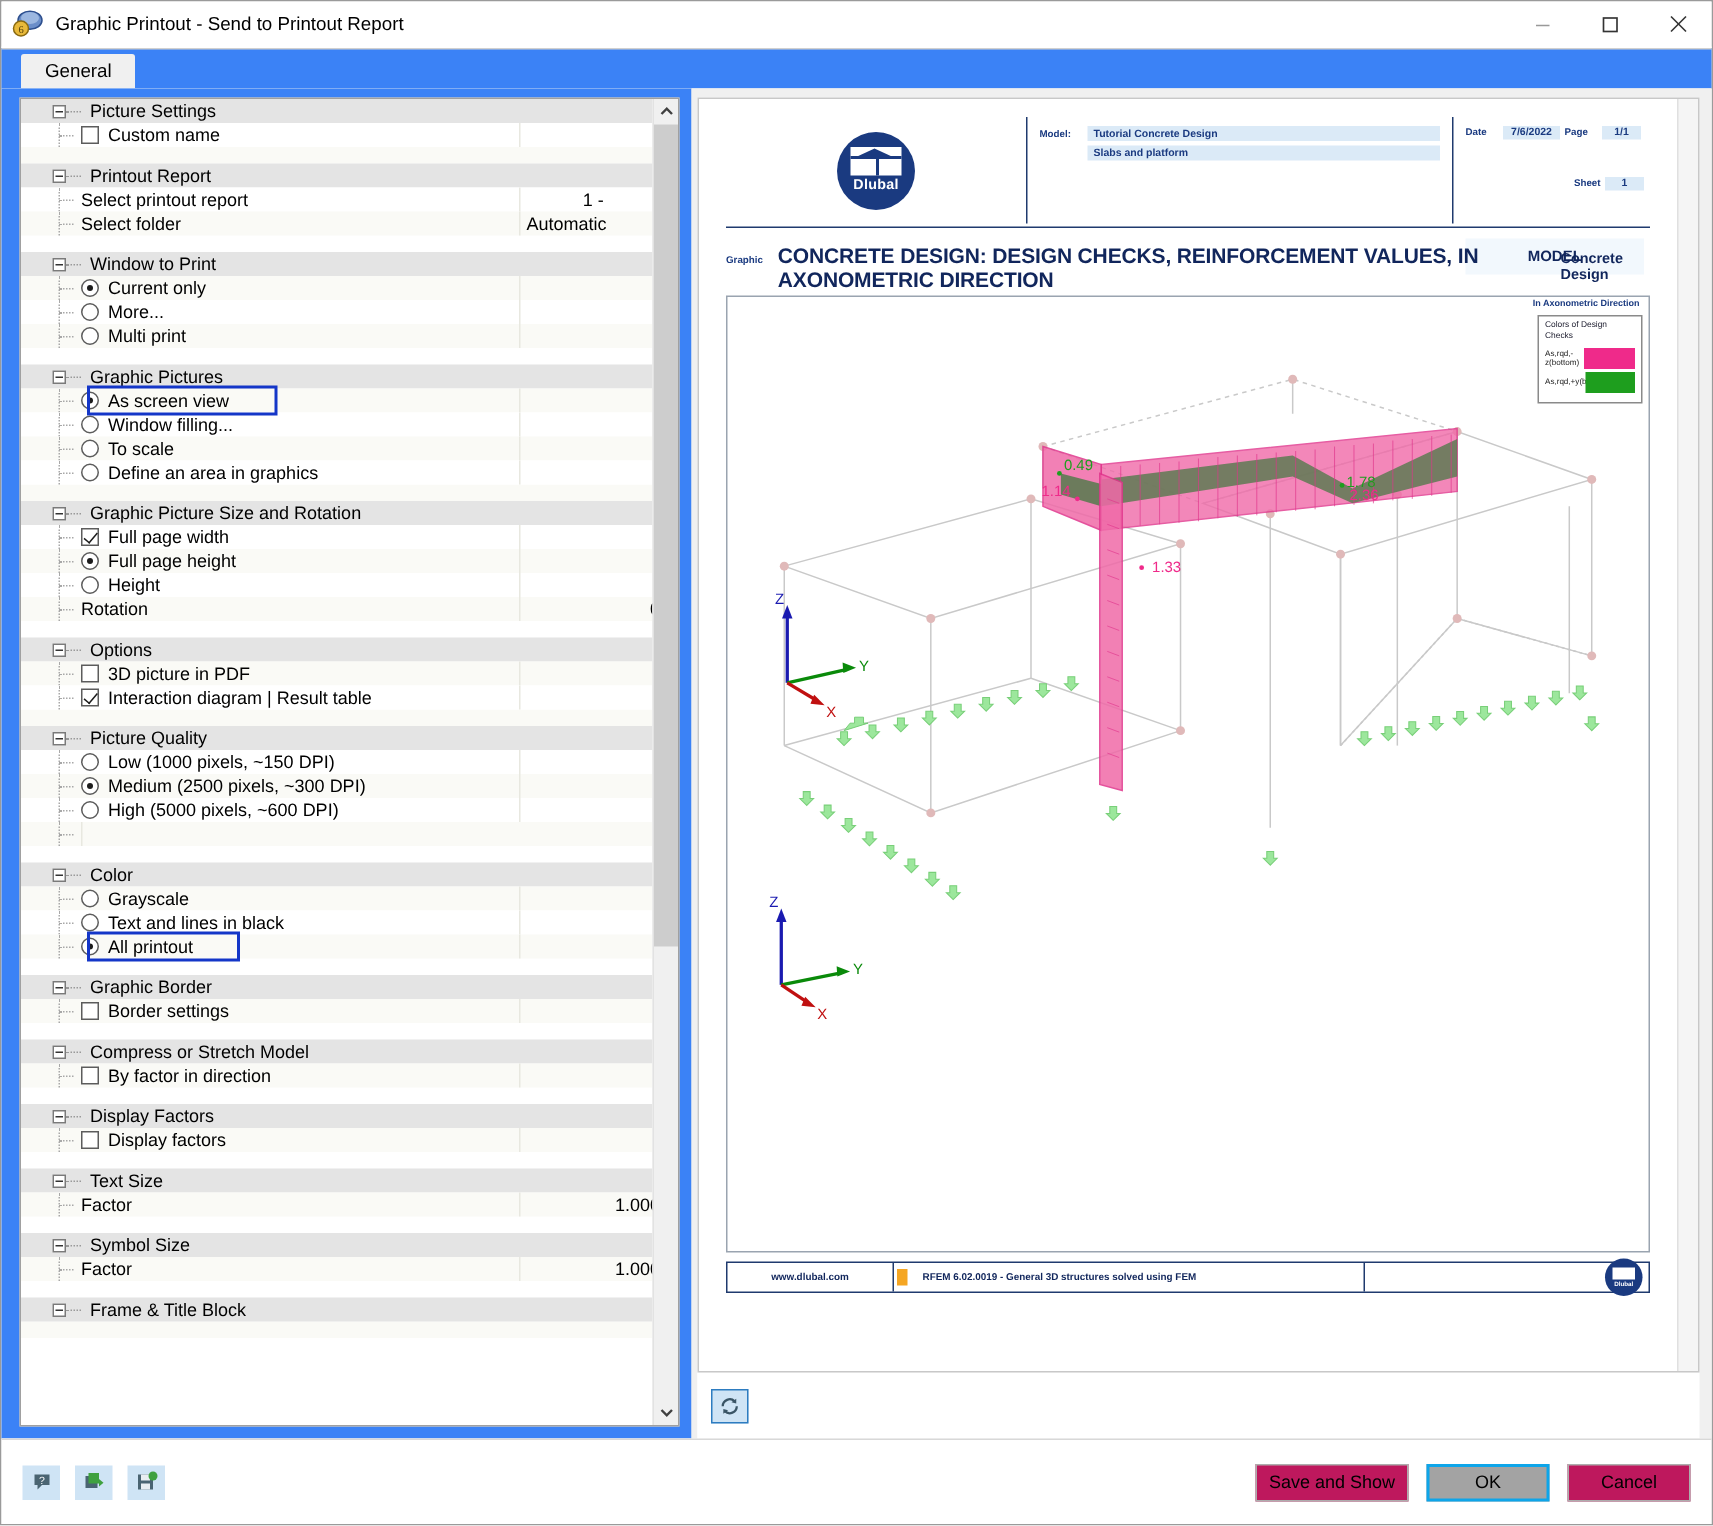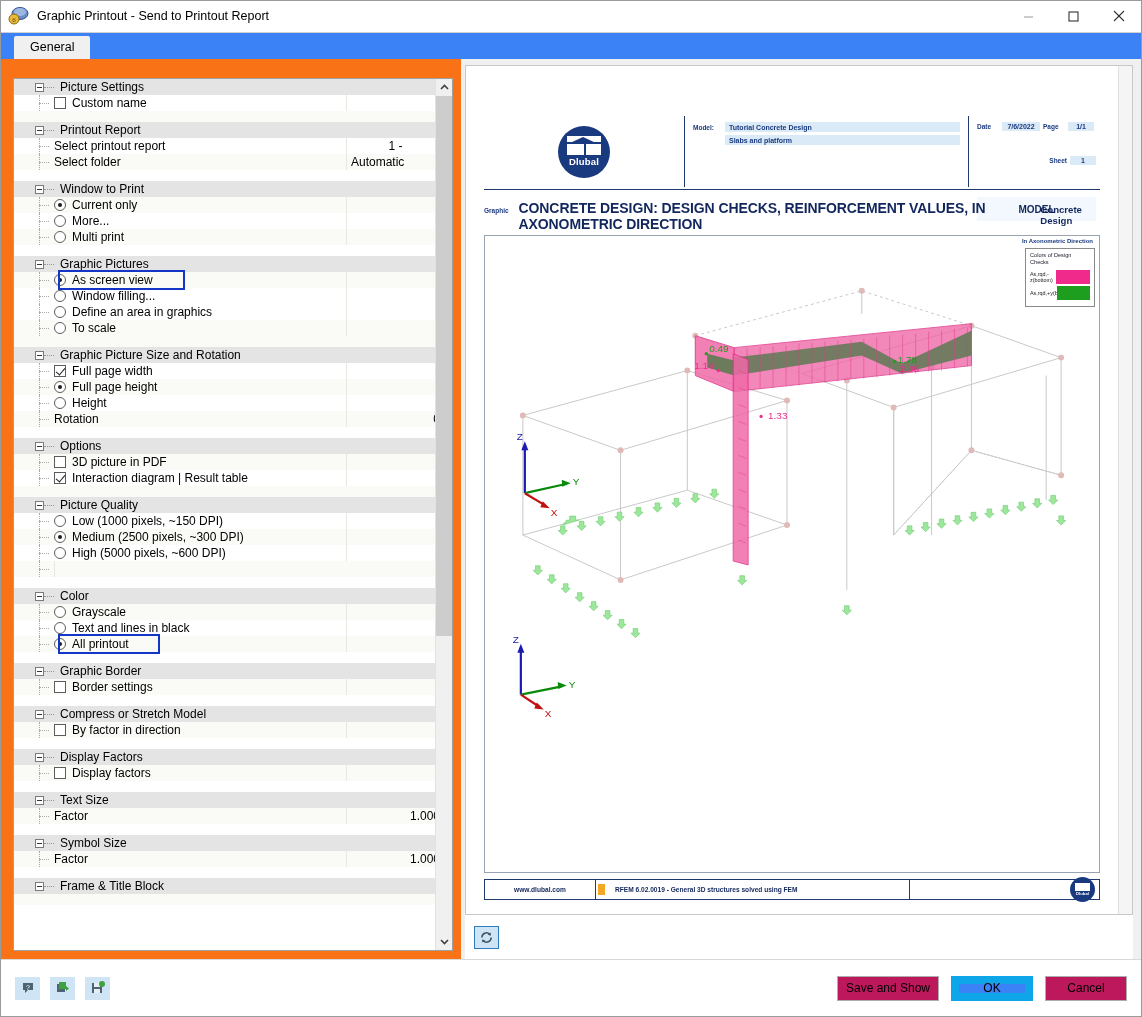--- a/index.html
+++ b/index.html
@@ -67,22 +67,22 @@
   
   .bodysplit {
     flex: 1 1 auto;
     display: flex;
     background: #f0f0f0;
     min-height: 0;
   }
   .leftpane {
     width: 460px;
     flex: 0 0 460px;
-    background: #f97316;
-    padding: 19px 8px 8px 12px;
+    background: #3b82f6;
+    padding: 6px 8px 8px 12px;
     display: flex;
     flex-direction: column;
     min-height: 0;
   }
   .treebox {
     flex: 1 1 auto;
     border: 1px solid #a0a0a0;
     background: #ffffff;
     display: flex;
     position: relative;
@@ -224,21 +224,20 @@
     position: relative;
     display: flex;
     overflow: hidden;
   }
   .page {
     flex: 1 1 auto;
     background: #ffffff;
     position: relative;
     padding: 12px 18px 6px 18px;
     overflow: hidden;
-    margin-top: 38px;
   }
   .page-vscroll {
     width: 14px; flex: 0 0 14px;
     background: #f5f5f5;
     border-left: 1px solid #e0e0e0;
   }
 
   
   .rep-head {
     display: flex;
@@ -383,21 +382,21 @@
     display: flex; align-items: center; justify-content: center;
   }
   .bb-right { margin-left: auto; display: flex; gap: 12px; }
   .dlgbtn {
     width: 82px; height: 25px;
     background: #be185d; border: 1px solid #adadad;
     font-size: 12px; display: flex; align-items: center; justify-content: center;
     font-family: "Liberation Sans", sans-serif;
   }
   .dlgbtn.wide { width: 102px; }
-  .dlgbtn.primary { border: 8px solid #0ea5e9; background: #3b82f6; }
+  .dlgbtn.primary { border: 2px solid #0ea5e9; background: #a3a3a3; }
 </style>
 </head>
 <body>
 
 <div id="app">
 
   <div class="titlebar">
     <div class="appicon">
       <svg width="22" height="22" viewBox="0 0 22 22">
         <ellipse cx="12" cy="8.5" rx="8" ry="6" fill="#6b8ec9" stroke="#2d4f8e" stroke-width="1"></ellipse>
@@ -514,33 +513,33 @@
               <div class="cell-val"></div>
             </div>
             <div class="row white">
               <div class="treeline"></div>
               <div class="cell-name">
                 <span class="radio"></span>
                 <span class="lbl">Window filling...</span>
               </div>
               <div class="cell-val"></div>
             </div>
+            <div class="row alt">
+              <div class="treeline"></div>
+              <div class="cell-name">
+                <span class="radio"></span>
+                <span class="lbl">To scale</span>
+              </div>
+              <div class="cell-val"></div>
+            </div>
             <div class="row white">
               <div class="treeline"></div>
               <div class="cell-name">
                 <span class="radio"></span>
                 <span class="lbl">Define an area in graphics</span>
-              </div>
-              <div class="cell-val"></div>
-            </div>
-            <div class="row alt">
-              <div class="treeline"></div>
-              <div class="cell-name">
-                <span class="radio"></span>
-                <span class="lbl">To scale</span>
               </div>
               <div class="cell-val"></div>
             </div>
             <div class="spacer-row alt"></div>
             <div class="grp">
               <span class="expander"></span>
               <span class="dots"></span>
               <span class="glabel">Graphic Picture Size and Rotation</span>
             </div>
             <div class="row white">

